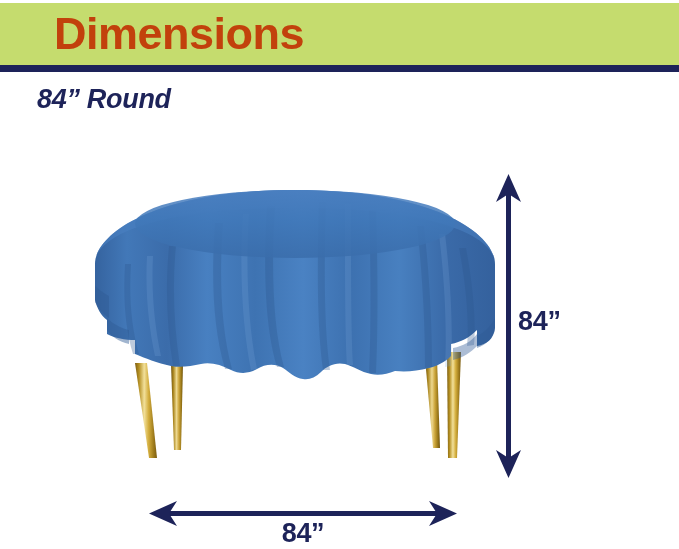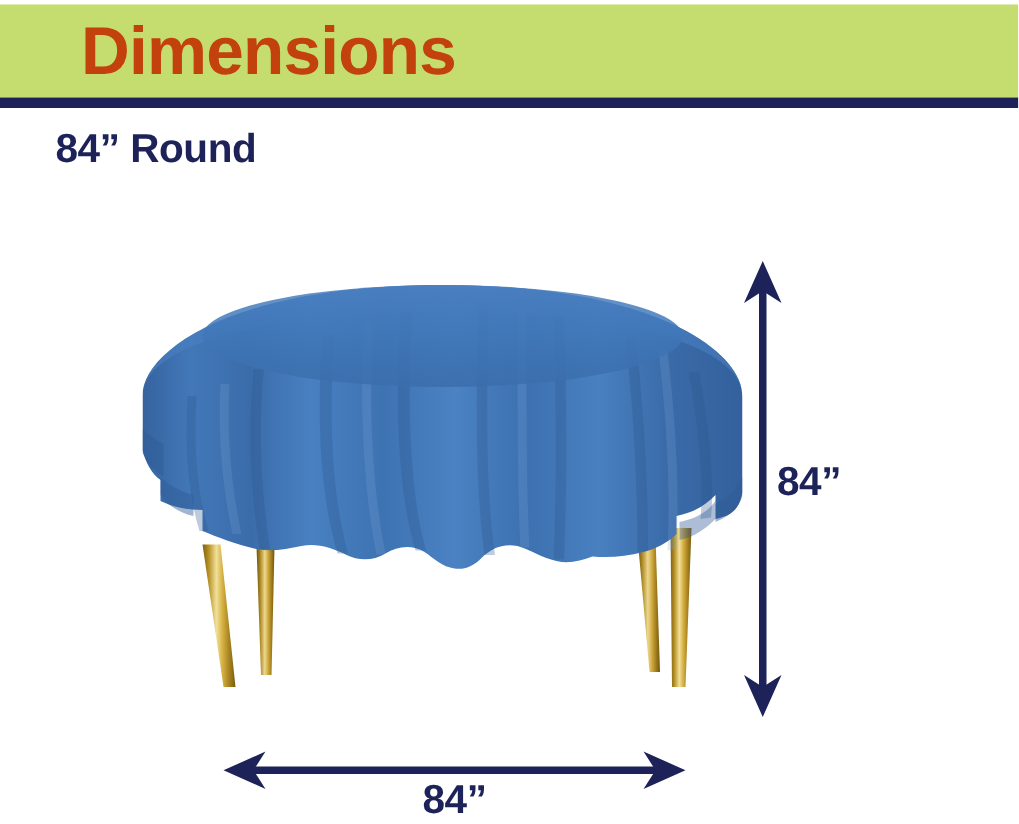--- a/index.html
+++ b/index.html
@@ -49,20 +49,21 @@
   }
   .subtitle {
     position: absolute;
     left: 37px;
     top: 84px;
     font-size: 27px;
     font-weight: bold;
     color: #1d2359;
     letter-spacing: -0.3px;
     white-space: nowrap;
+    font-style: italic;
   }
 
   
   .table-illustration {
     position: absolute;
     left: 95px;
     top: 168px;
     width: 400px;
     height: 320px;
   }

